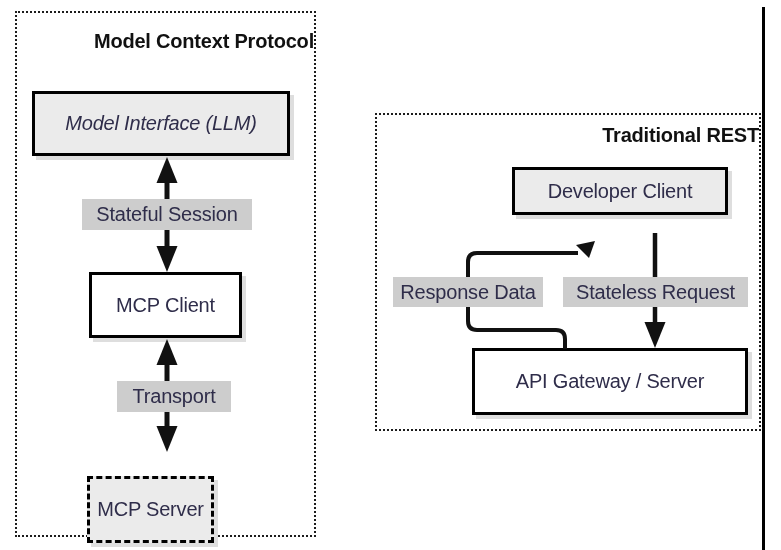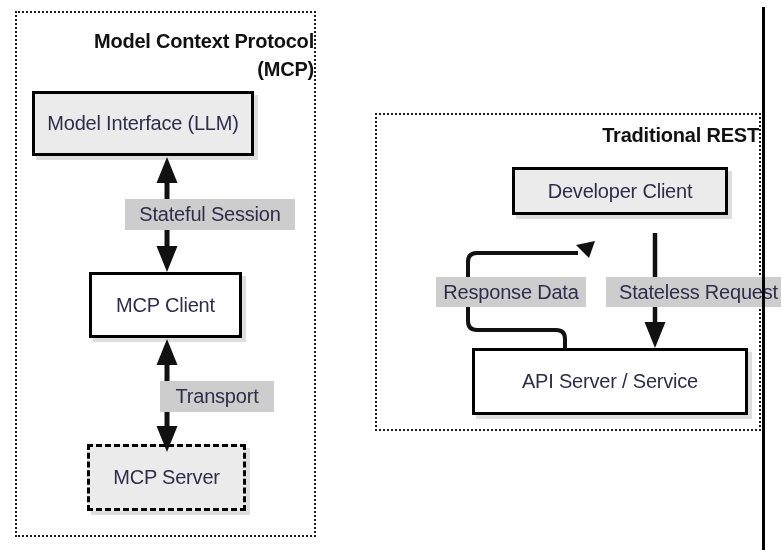--- a/index.html
+++ b/index.html
@@ -35,33 +35,33 @@
     background: #ffffff;
     box-shadow: 4px 4px 0 0 #dedede;
     display: flex; align-items: center; justify-content: center;
     font-size: 20px; font-weight: 500;
     color: #2f2d4a; letter-spacing: -0.2px;
     text-align: center;
   }
   .node-fill { background: #ebebeb; }
   .node-dashed { border-style: dashed; }
 
-  .node-model-interface { left: 32px;  top: 91px;  width: 222px; height: 65px; }
+  .node-model-interface { left: 32px;  top: 91px;  width: 258px; height: 65px; font-style: italic; }
   .node-mcp-client      { left: 89px;  top: 272px; width: 153px; height: 66px; }
-  .node-mcp-server      { left: 87px;  top: 444px; width: 159px; height: 67px; }
+  .node-mcp-server      { left: 87px;  top: 476px; width: 127px; height: 67px; }
   .node-dev-client      { left: 512px; top: 167px; width: 216px; height: 48px; }
   .node-api-gateway     { left: 472px; top: 348px; width: 276px; height: 67px; }
 
   .edge-label {
     position: absolute;
     background: #cdcdcd;
     display: flex; align-items: center; justify-content: center;
     font-size: 20px; font-weight: 500;
     color: #2f2d4a; letter-spacing: -0.2px;
-    z-index: 5; white-space: nowrap; margin-left: 43px;
+    z-index: 5; white-space: nowrap;
   }
   .label-stateful  { left: 82px;  top: 199px; width: 170px; height: 31px; }
   .label-transport { left: 117px; top: 381px; width: 114px; height: 31px; }
   .label-response  { left: 393px; top: 277px; width: 150px; height: 30px; }
   .label-stateless { left: 563px; top: 277px; width: 185px; height: 30px; }
 
   .connector { position: absolute; z-index: 1; }
   .arrow-1 { left: 155px; top: 157px; width: 24px; height: 115px; }
   .arrow-2 { left: 155px; top: 339px; width: 24px; height: 113px; }
   .arrow-stateless { left: 643px; top: 233px; width: 24px; height: 115px; }
@@ -74,21 +74,20 @@
   }
 </style>
 </head>
 <body>
 
 <div class="stage">
 
   <section class="panel panel-mcp">
     <div class="panel-title panel-title-mcp">
       <div>Model Context Protocol</div>
-      <div>(MCP)</div>
     </div>
   </section>
 
   <div class="node node-fill node-model-interface">Model Interface (LLM)</div>
 
   <svg class="connector arrow-1" viewBox="0 0 24 115">
     <line x1="12" y1="18" x2="12" y2="97" stroke="#111" stroke-width="5"></line>
     <polygon points="12,0 22.5,26 1.5,26" fill="#111"></polygon>
     <polygon points="12,115 22.5,89 1.5,89" fill="#111"></polygon>
   </svg>
@@ -120,17 +119,17 @@
 
   <svg class="connector arrow-response" viewBox="0 0 150 117">
     <path d="M110,116 L110,106 Q110,97 101,97 L22,97 Q13,97 13,88 L13,29 Q13,20 22,20 L123,20" fill="none" stroke="#111" stroke-width="4"></path>
     <polygon points="140,8 134,25 121,12" fill="#111"></polygon>
   </svg>
 
   <div class="edge-label label-stateless">Stateless Request</div>
 
   <div class="edge-label label-response">Response Data</div>
 
-  <div class="node node-api-gateway">API Server / Service</div>
+  <div class="node node-api-gateway">API Gateway / Server</div>
 
   <div class="window-edge"></div>
 
 </div>
 
 </body></html>

